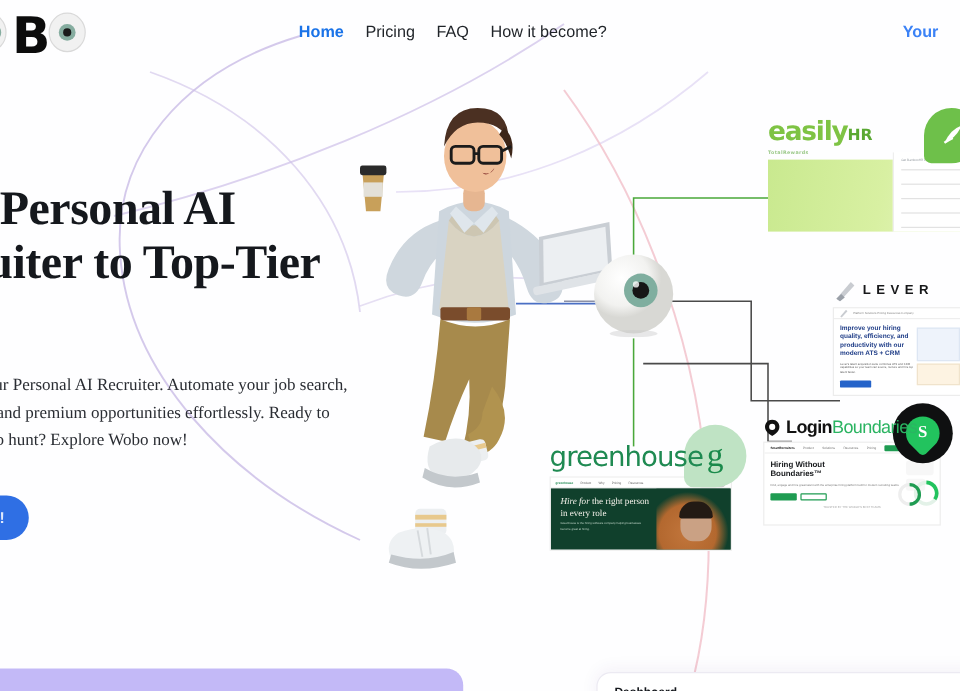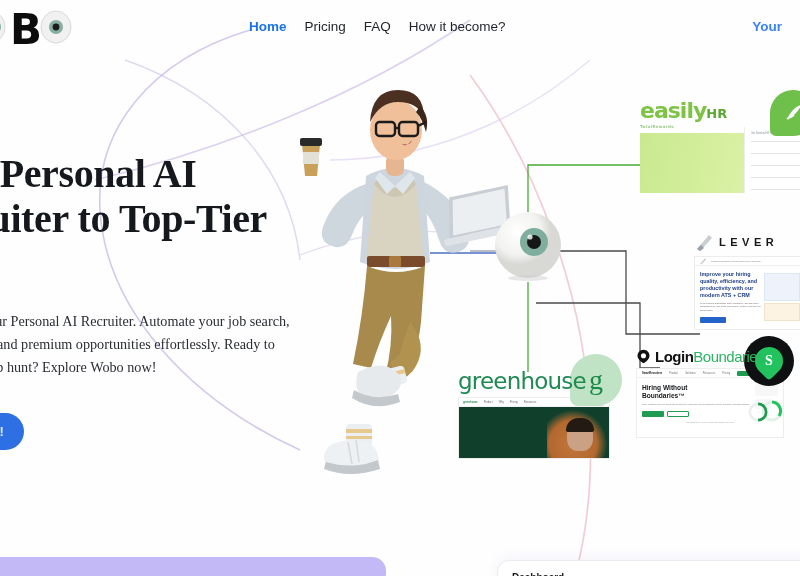--- a/index.html
+++ b/index.html
@@ -436,20 +436,24 @@
     <div class="gh-shot">
       <div class="gh-nav">
         <span style="font-weight:700;color:#1f8a52">greenhouse</span>
         <span>Product</span>
           <span>Why</span>
           <span>Pricing</span>
           <span>Resources</span>
         <span style="margin-left:auto;border:1px solid #ccc;border-radius:6px;padding:1px 4px">Get a demo</span>
       </div>
       <div class="gh-hero">
+        <div class="gh-hl">
+          <div class="l"><em>Hire for</em> <span>the right person in every role</span></div>
+          <div class="d">Greenhouse is the hiring software company helping businesses become great at hiring.</div>
+        </div>
         <div class="gh-face"></div>
         <div class="gh-head"></div>
         <div class="gh-hair"></div>
       </div>
     </div>
   </div>
 
   <div class="purple-card"></div>
 
   <div class="dash-card">

